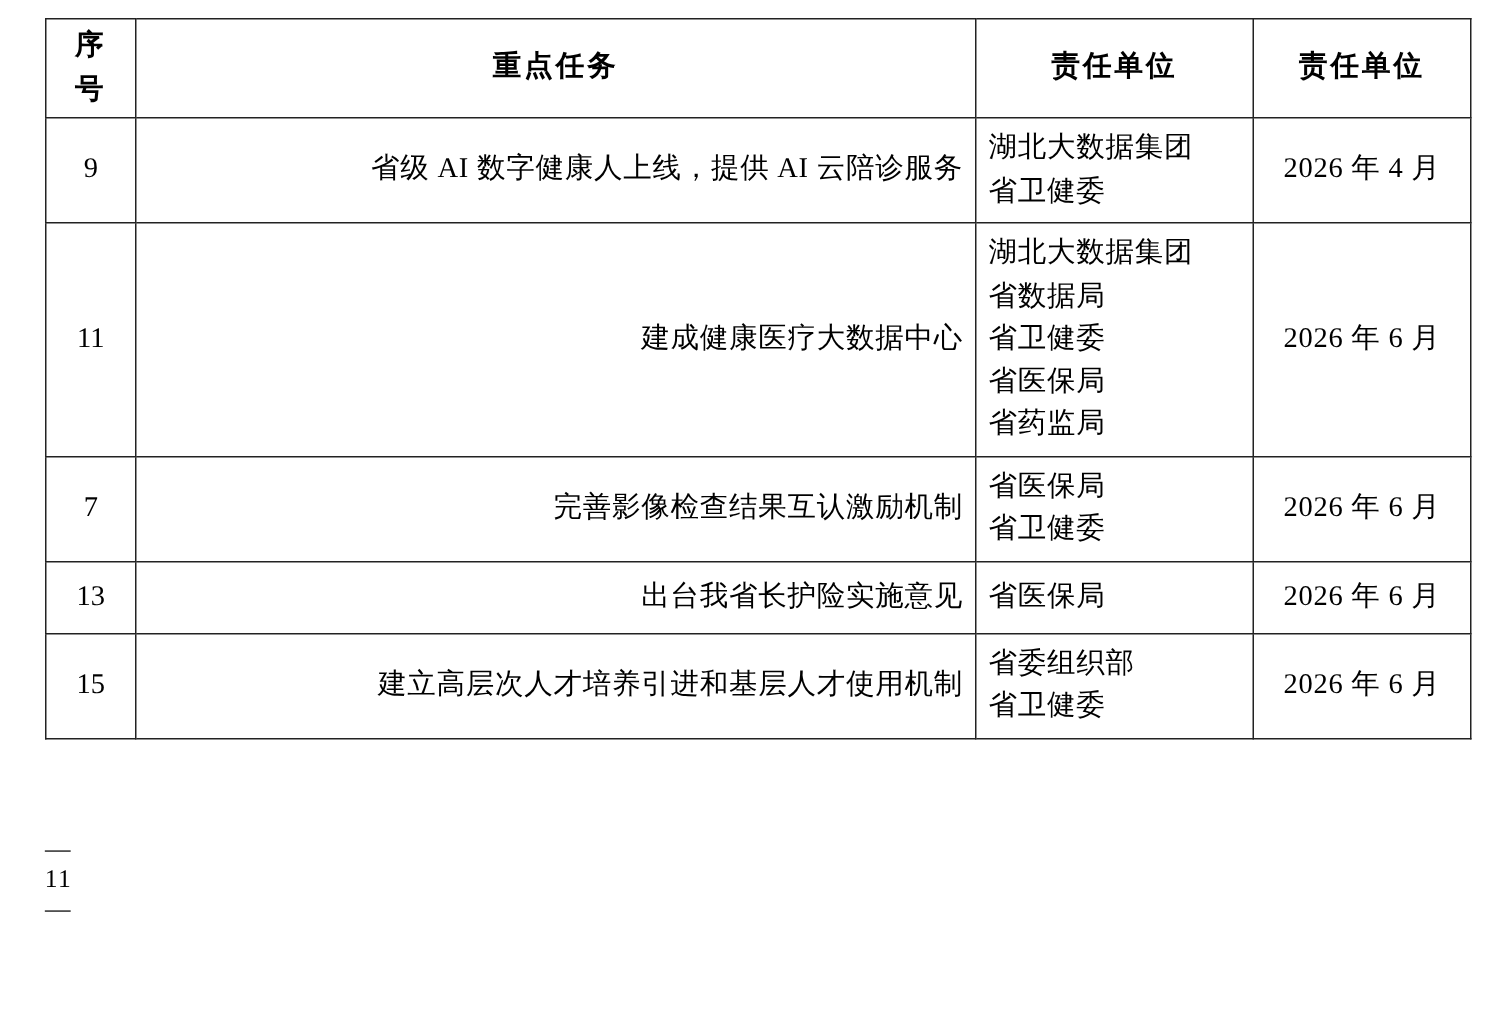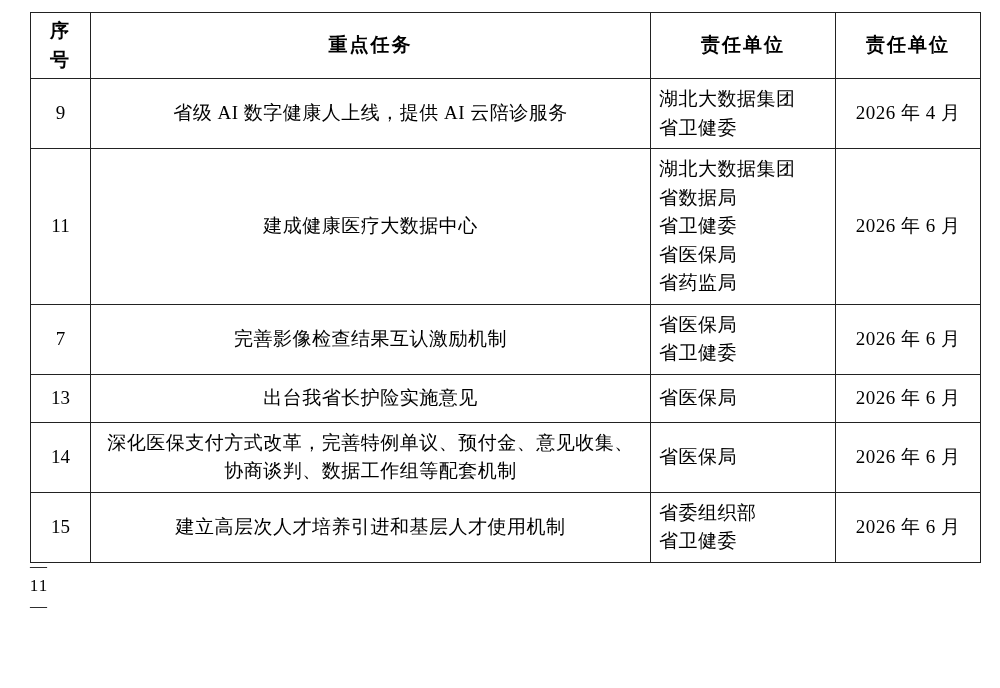--- a/index.html
+++ b/index.html
@@ -64,21 +64,21 @@
   col.c-num    { width: 60px; }
   col.c-task   { width: 560px; }
   col.c-unit   { width: 185px; }
   col.c-date   { width: 145px; }
 
   td.num {
     text-align: center;
     font-size: 19px;
   }
   td.task {
-    text-align: center;
+    text-align: right;
     letter-spacing: 0.5px;
     padding-left: 14px;
     padding-right: 10px;
   }
   td.unit {
     text-align: left;
     letter-spacing: 0.5px;
     white-space: pre-line;
     line-height: 1.55;
   }
@@ -143,26 +143,20 @@
         <td class="unit">省医保局
 省卫健委</td>
         <td class="date">2026 年 6 月</td>
       </tr>
       <tr class="row-h-5">
         <td class="num">13</td>
         <td class="task">出台我省长护险实施意见</td>
         <td class="unit">省医保局</td>
         <td class="date">2026 年 6 月</td>
       </tr>
-      <tr class="row-h-6">
-        <td class="num">14</td>
-        <td class="task">深化医保支付方式改革，完善特例单议、预付金、意见收集、协商谈判、数据工作组等配套机制</td>
-        <td class="unit">省医保局</td>
-        <td class="date">2026 年 6 月</td>
-      </tr>
       <tr class="row-h-7">
         <td class="num">15</td>
         <td class="task">建立高层次人才培养引进和基层人才使用机制</td>
         <td class="unit">省委组织部
 省卫健委</td>
         <td class="date">2026 年 6 月</td>
       </tr>
     </tbody>
   </table>
 

